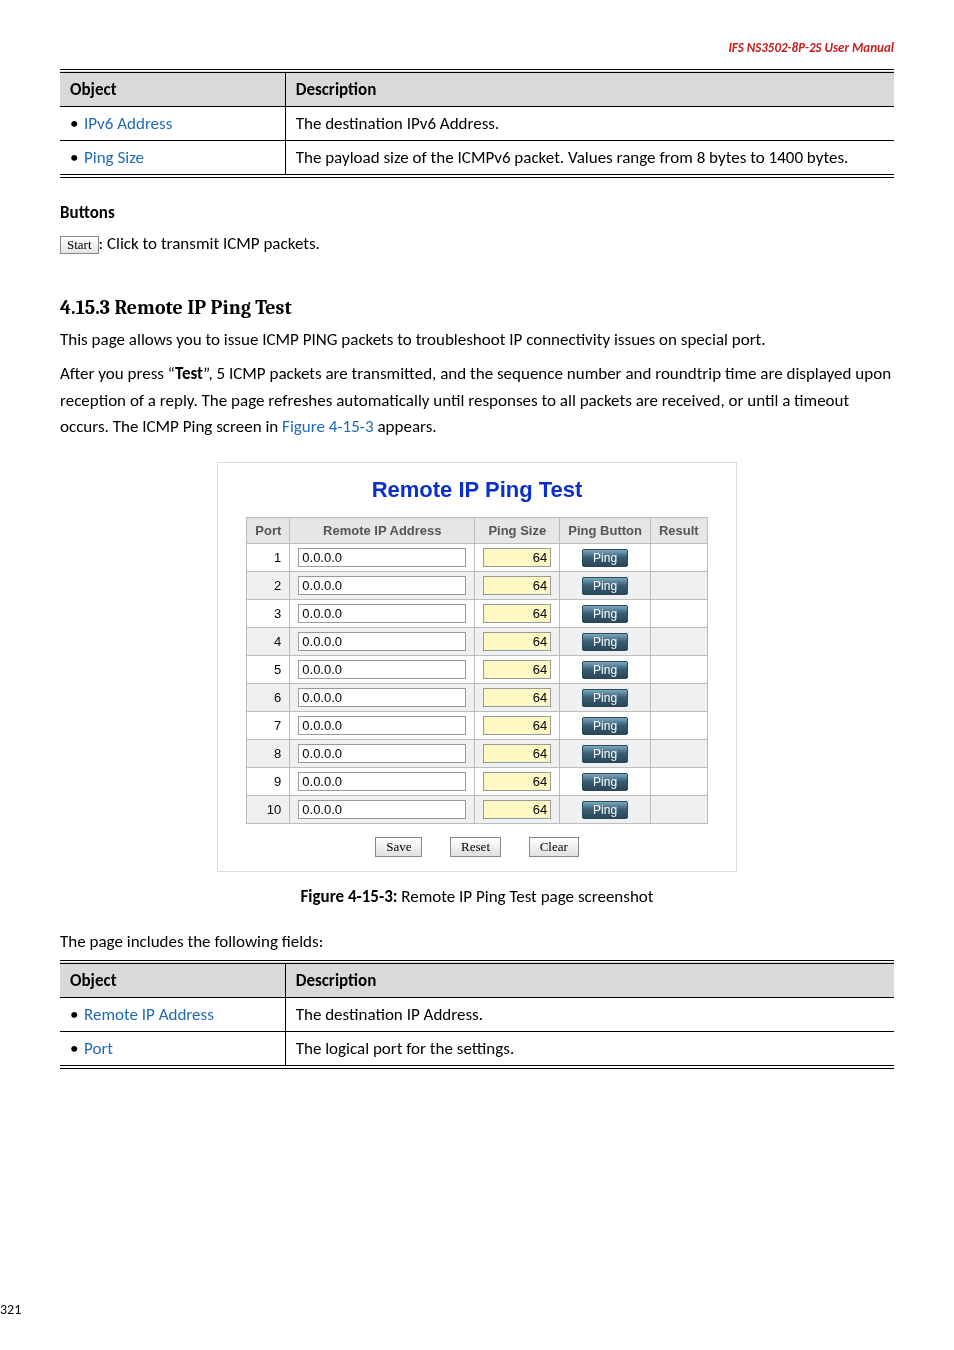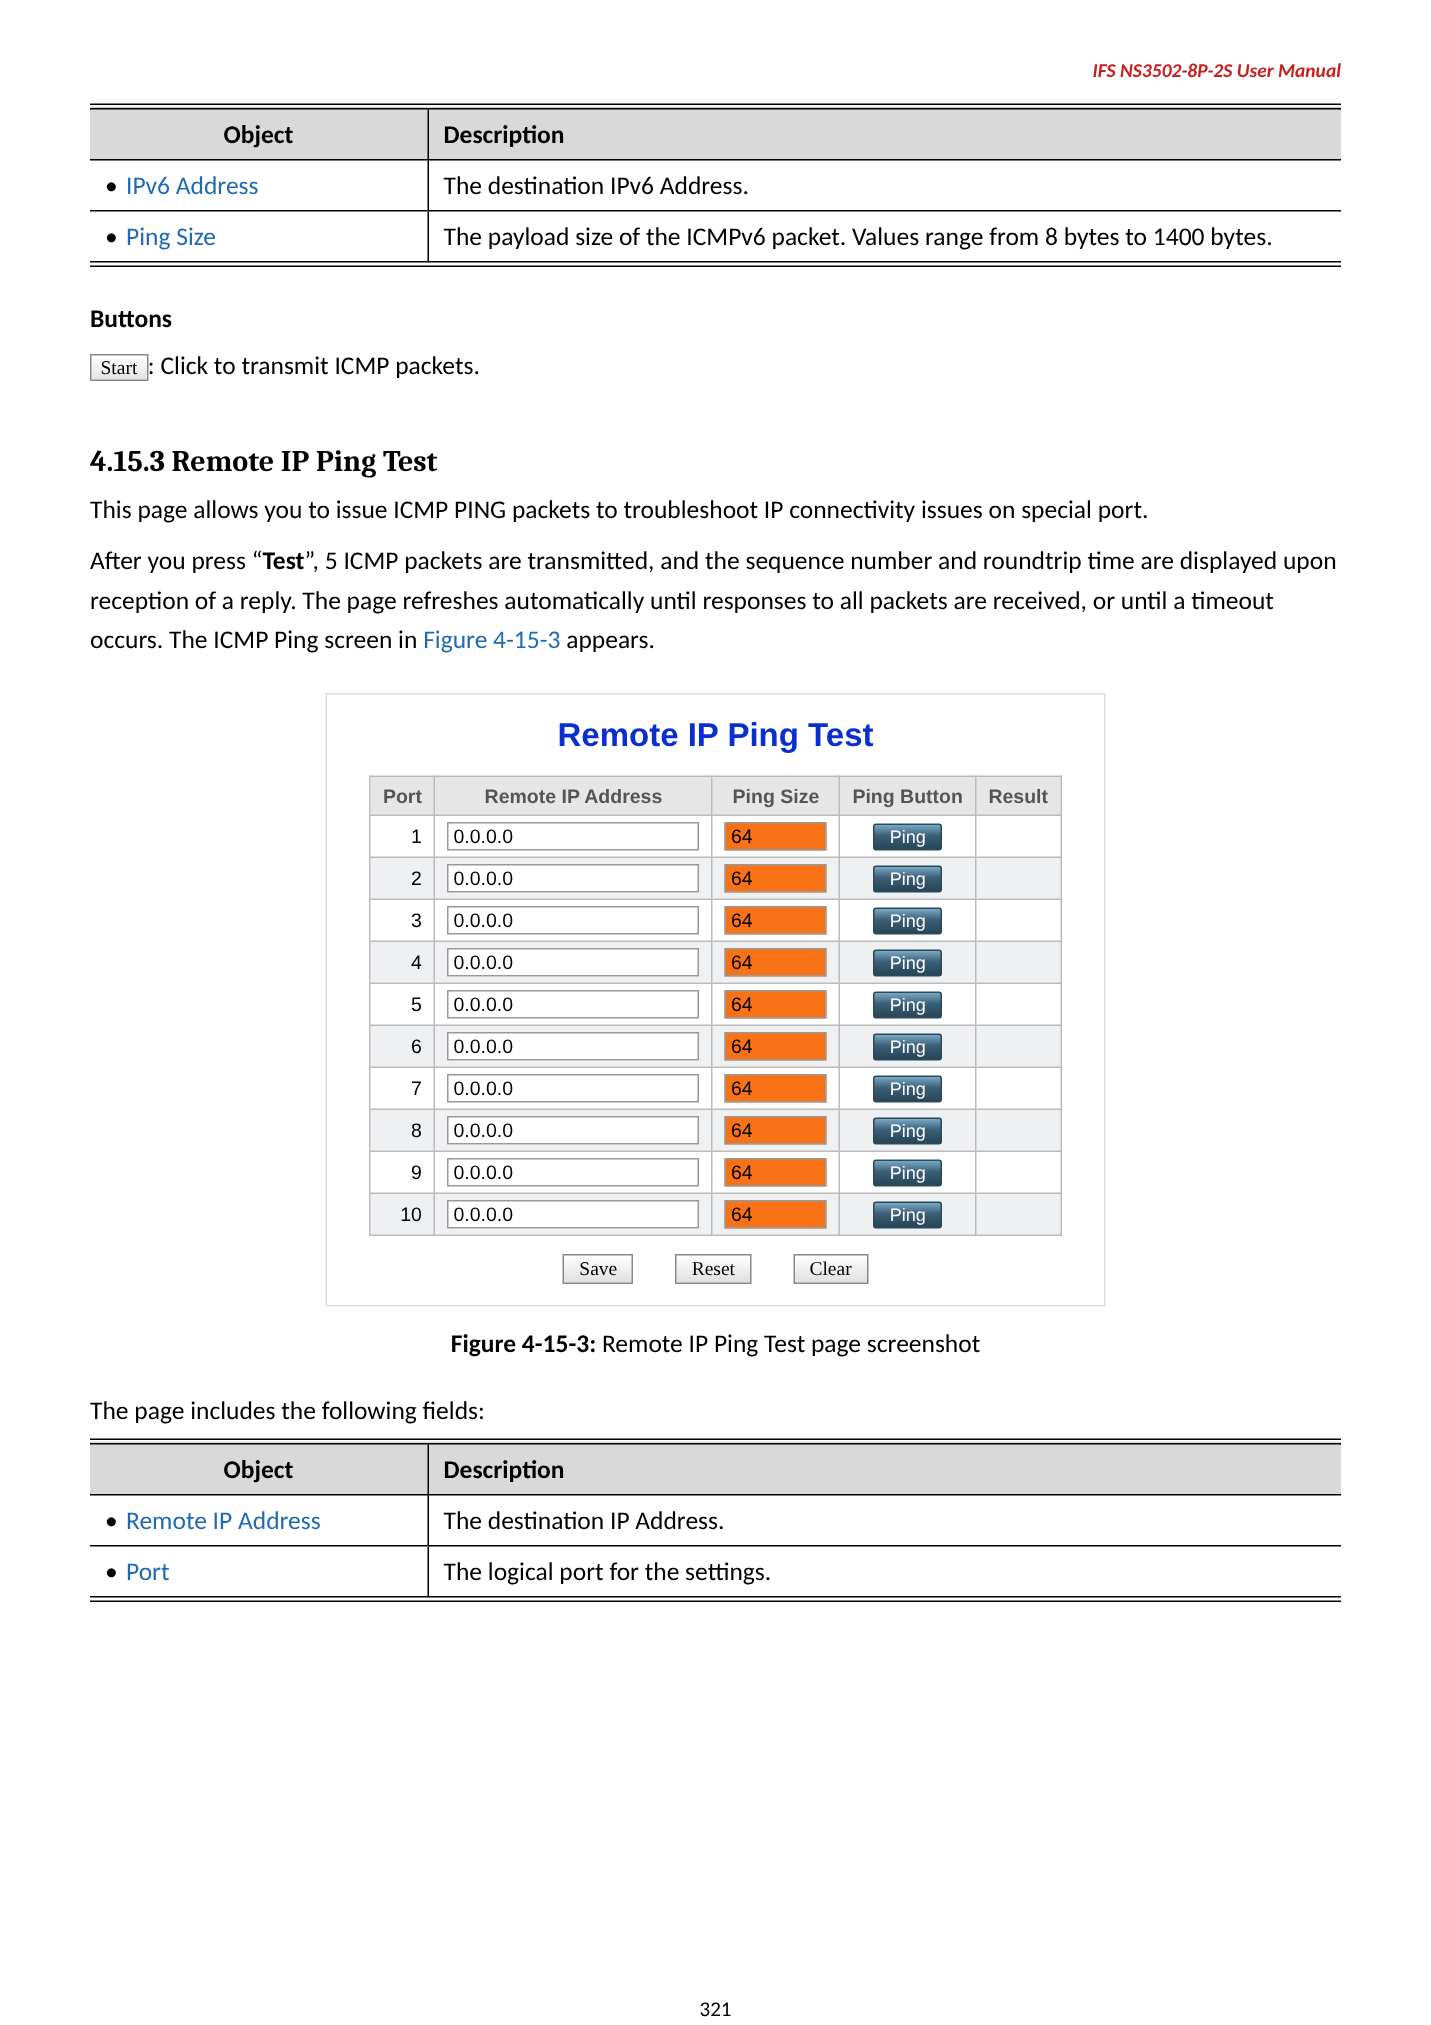--- a/index.html
+++ b/index.html
@@ -1,46 +1,46 @@
 <!DOCTYPE html>
 <html><head>
 <meta charset="utf-8">
 <style>
   body { margin:0; padding:0; background:#fff; font-family:Calibri, Arial, sans-serif; color:#000; }
   .page { width:954px; height:1350px; box-sizing:border-box; padding:40px 60px 31px 60px; position:relative; }
   .header-right { text-align:right; font-style:italic; font-weight:bold; color:#c62020; font-size:13px; margin-bottom:14px; }
   .tbl { width:100%; border-collapse:collapse; margin-top:4px; }
   .tbl th, .tbl td { text-align:left; font-size:17px; padding:6px 10px; }
   .tbl thead th { background:#d9d9d9; font-weight:bold; border-top:4px double #000; border-bottom:1px solid #000; }
-  .tbl thead th:first-child { border-right:1px solid #000;text-align:center; }
+  .tbl thead th:first-child { border-right:1px solid #000; }
   .tbl tbody td:first-child { border-right:1px solid #000; }
   .tbl tbody tr { border-bottom:1px solid #000; }
   .tbl tbody tr:last-child td { border-bottom:4px double #000; }
   .obj-label { color:#1f6bb3; font-weight:normal; }
   .bullet { display:inline-block; width:14px; }
   .buttons-h { font-weight:bold; font-size:17px; margin-top:24px; }
   .start-row { margin-top:10px; font-size:17px; }
   .btn-start { display:inline-block; border:1px solid #888; background:linear-gradient(#fff, #e4e4e4); padding:0 6px; font-size:13px; font-family:"Times New Roman", serif; vertical-align:middle; }
   .section-h { font-family:Cambria, Georgia, serif; font-weight:bold; font-size:20px; margin-top:42px; margin-bottom:6px; }
   .para { font-size:17px; line-height:1.55; margin-top:8px; }
   .link-blue { color:#1f6bb3; }
   .fig-wrap { width:520px; margin:22px auto 0 auto; border:1px solid #ddd; background:#fff; box-sizing:border-box; padding:14px 0 14px 0; }
   .fig-title { text-align:center; color:#0a2ecf; font-family:Arial, sans-serif; font-weight:bold; font-size:22px; margin-bottom:14px; }
   .ping-table { margin:0 auto; border-collapse:collapse; font-family:Arial, sans-serif; font-size:13px; }
   .ping-table th { background:#e6e6e6; color:#555; font-weight:bold; border:1px solid #bbb; padding:5px 8px; }
   .ping-table td { border:1px solid #bbb; padding:4px 8px; text-align:center; }
   .ping-table tr.odd td { background:#eef0f2; }
   .ping-table td.right { text-align:right; }
   .ip-input { width:160px; text-align:left; border:1px solid #999; font-size:13px; padding:1px 3px; font-family:Arial, sans-serif; background:#fff; }
-  .size-input { width:60px; border:1px solid #999; font-size:13px; padding:1px 3px; font-family:Arial, sans-serif; background:#f97316; }
+  .size-input { width:60px; text-align:right; border:1px solid #999; font-size:13px; padding:1px 3px; font-family:Arial, sans-serif; background:#fef9c3; }
   .ping-btn { background:linear-gradient(#7aa8c3, #3a5f77 45%, #274657); color:#fff; border:1px solid #2a4a5c; border-radius:2px; padding:1px 10px; font-size:12px; font-family:Arial, sans-serif; cursor:pointer; }
   .bottom-btns { text-align:center; margin-top:12px; }
   .std-btn { border:1px solid #888; background:linear-gradient(#fff, #e0e0e0); padding:1px 10px; font-size:13px; font-family:"Times New Roman", serif; margin:0 12px; cursor:pointer; }
   .caption { text-align:center; font-size:17px; margin-top:14px; }
-  .footer-page { position:absolute; bottom:2px; left:0; width:100%; text-align:center; font-size:14px; }
+  .footer-page { position:absolute; bottom:32px; left:0; width:100%; font-size:14px; }
 </style>
 </head>
 <body>
 
 <div class="page">
 
   <div class="header-right">IFS  NS3502-8P-2S  User  Manual</div>
 
   <table class="tbl">
     <thead>

